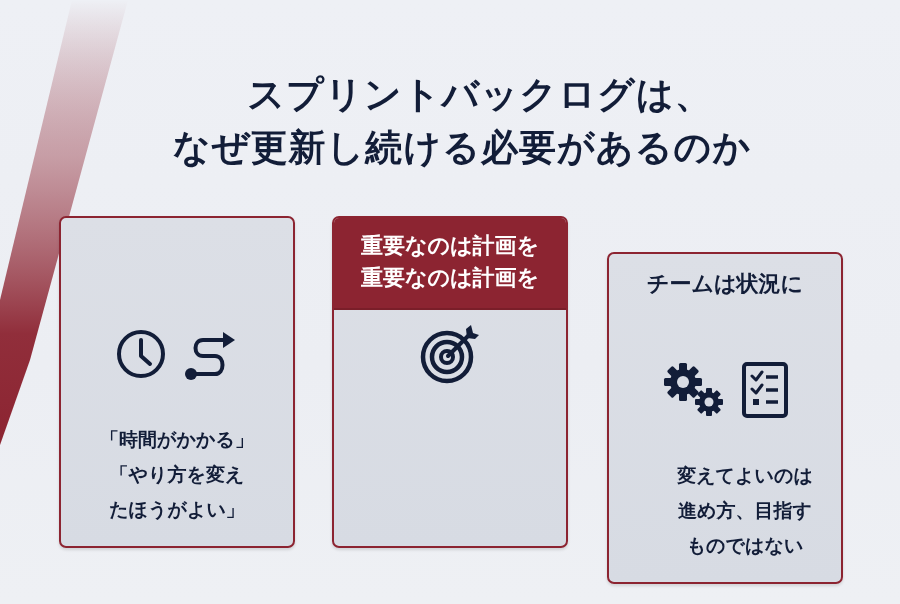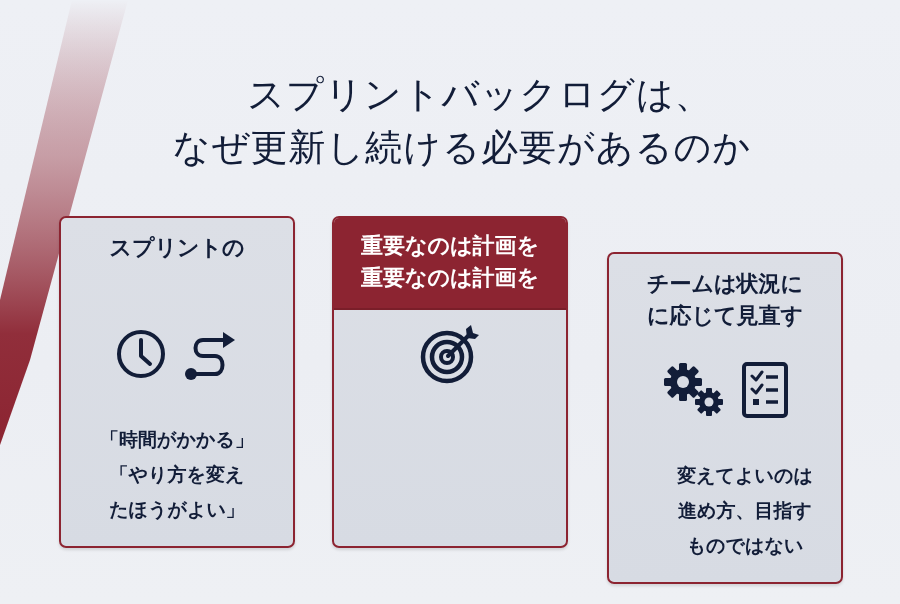--- a/index.html
+++ b/index.html
@@ -7,21 +7,21 @@
       width: 900px; height: 604px; overflow: hidden; position: relative;
       background: linear-gradient(180deg, #eef0f5 0%, #eceef3 60%, #eef0f4 100%);
       font-family: "DejaVu Sans", "Liberation Sans", sans-serif;
     }
     .stripe {
       position: absolute; left: 0; top: 0; width: 140px; height: 604px;
       pointer-events: none;
     }
     .title {
       position: absolute; left: 0; right: 0; top: 68px;
-      text-align: center; color: #121d38; font-weight: normal;
+      text-align: center; color: #121d38; font-weight: bold;
       font-size: 37px; line-height: 53px; letter-spacing: 1px; margin-left: 24px;
     }
     .title .l1 { display: block; padding-left: 36px; }
     .title .l2 { display: block; }
     .card {
       position: absolute; top: 216px; width: 236px; height: 332px;
       box-sizing: border-box; border: 2px solid #8c2431; border-radius: 7px;
       background: linear-gradient(180deg, #dcdfe6 0%, #d7dbe3 100%);
       box-shadow: 0 2px 3px rgba(0,0,0,0.12);
       overflow: hidden;
@@ -68,21 +68,20 @@
   <polygon points="72,0 128,0 30,360 0,445 0,300" fill="url(#sg)"></polygon>
 </svg>
 
 <div class="title">
   <span class="l1">スプリントバックログは、</span>
   <span class="l2">なぜ更新し続ける必要があるのか</span>
 </div>
 
 <div class="card c1">
   <div class="card-head">
-    <div>スプリントの</div>
   </div>
   <div class="icons">
     <span>
       <svg width="52" height="52" viewBox="0 0 52 52">
         <circle cx="26" cy="26" r="22" fill="none" stroke="#121d38" stroke-width="4"></circle>
         <polyline points="26,12 26,28 35,36" fill="none" stroke="#121d38" stroke-width="4" stroke-linecap="round" stroke-linejoin="round"></polyline>
       </svg>
     </span>
     <span>
       <svg width="58" height="56" viewBox="0 0 58 56">
@@ -113,21 +112,20 @@
         <line x1="29" y1="33" x2="50" y2="12" stroke="#121d38" stroke-width="4" stroke-linecap="round"></line>
         <polygon points="47,6 52,2 54,10 60,12 56,16 48,15" fill="#121d38"></polygon>
       </svg>
     </span>
   </div>
 </div>
 
 <div class="card c3">
   <div class="card-head">
     <div>チームは状況に</div>
-    <div>に応じて見直す</div>
   </div>
   <div class="icons">
     <span>
       <svg width="66" height="60" viewBox="0 0 66 60">
         <g fill="#121d38">
           <circle cx="22" cy="22" r="13"></circle>
           <rect x="18" y="3" width="8" height="38" rx="1.5"></rect>
           <rect x="3" y="18" width="38" height="8" rx="1.5"></rect>
           <rect x="18" y="3" width="8" height="38" rx="1.5" transform="rotate(45 22 22)"></rect>
           <rect x="18" y="3" width="8" height="38" rx="1.5" transform="rotate(-45 22 22)"></rect>

